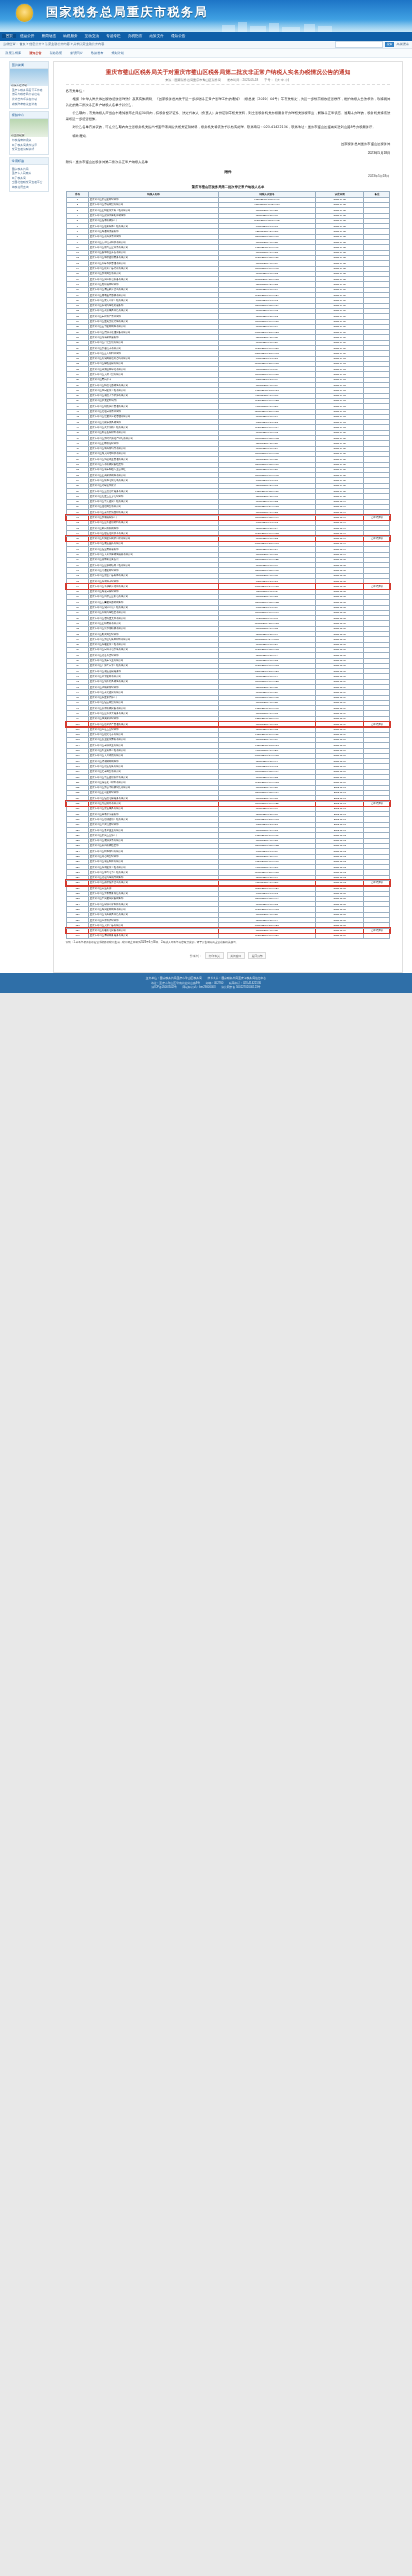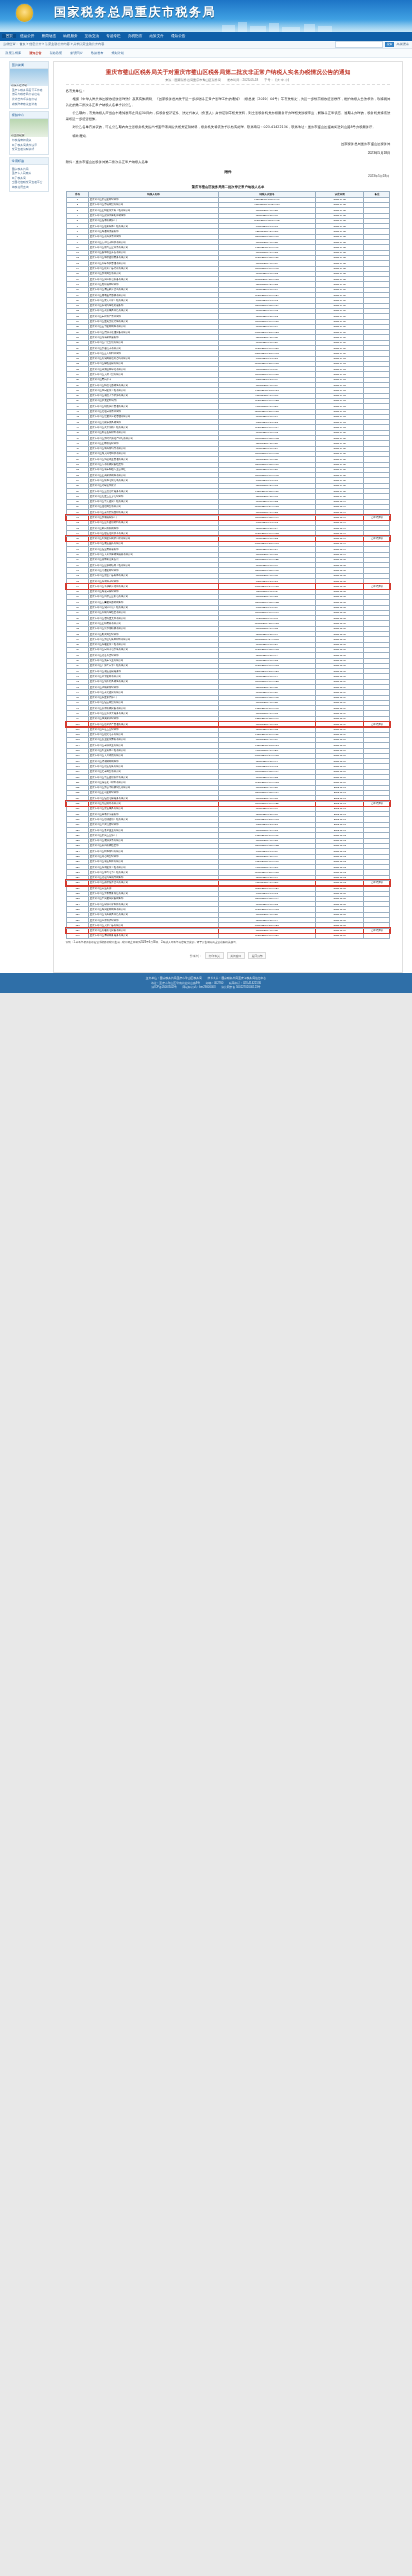--- a/index.html
+++ b/index.html
@@ -5,21 +5,21 @@
   html,body{margin:0;padding:0;background:#e8e8e8;}
   body{font-family:"Liberation Sans","DejaVu Sans",sans-serif;color:#222;}
   .page{width:412px;margin:0 auto;background:#fff;position:relative;}
 
   
   .banner{height:32px;background:linear-gradient(180deg,#1b6fc4 0%,#2f93dd 45%,#7fc4ec 100%);position:relative;overflow:hidden;}
   .banner .sky{position:absolute;inset:0;background:linear-gradient(180deg,#1d74c6 0%,#3fa0e2 60%,#a8d9f2 100%);}
   .banner .city{position:absolute;left:0;right:0;bottom:0;height:11.3px;background:
      linear-gradient(180deg,rgba(255,255,255,0) 0%,rgba(255,255,255,.35) 100%);}
   .banner .bld{position:absolute;bottom:0;background:rgba(255,255,255,.35);}
-  .logo-wrap{position:absolute;left:15.5px;top:4.1px;display:flex;align-items:center;gap:21px;}
+  .logo-wrap{position:absolute;left:15.5px;top:4.1px;display:flex;align-items:center;gap:13px;}
   .emblem{width:17.5px;height:17.5px;border-radius:50%;background:radial-gradient(circle at 50% 45%,#ffe08a 0%,#e8b830 55%,#c8960f 100%);box-shadow:0 0 1px #fff;}
   .sitetitle{font-size:12px;font-weight:bold;color:#fff;letter-spacing:1.5px;text-shadow:0 0.5px 1px rgba(0,0,0,.45);font-family:"DejaVu Sans",sans-serif;}
 
   
   .navbar{height:8.8px;background:#0f5fa8;display:flex;align-items:center;padding:0 2.1px;gap:0;}
   .navbar .ni{font-size:3.6px;color:#fff;padding:0 3.6px;white-space:nowrap;}
   .navbar .ni.active{background:#0a4c8a;}
 
   
   .strip{height:7.2px;background:#f2f7fb;border-bottom:0.5px solid #dbe6ef;display:flex;align-items:center;padding:0 3.1px;font-size:3.1px;color:#45637f;justify-content:space-between;}

